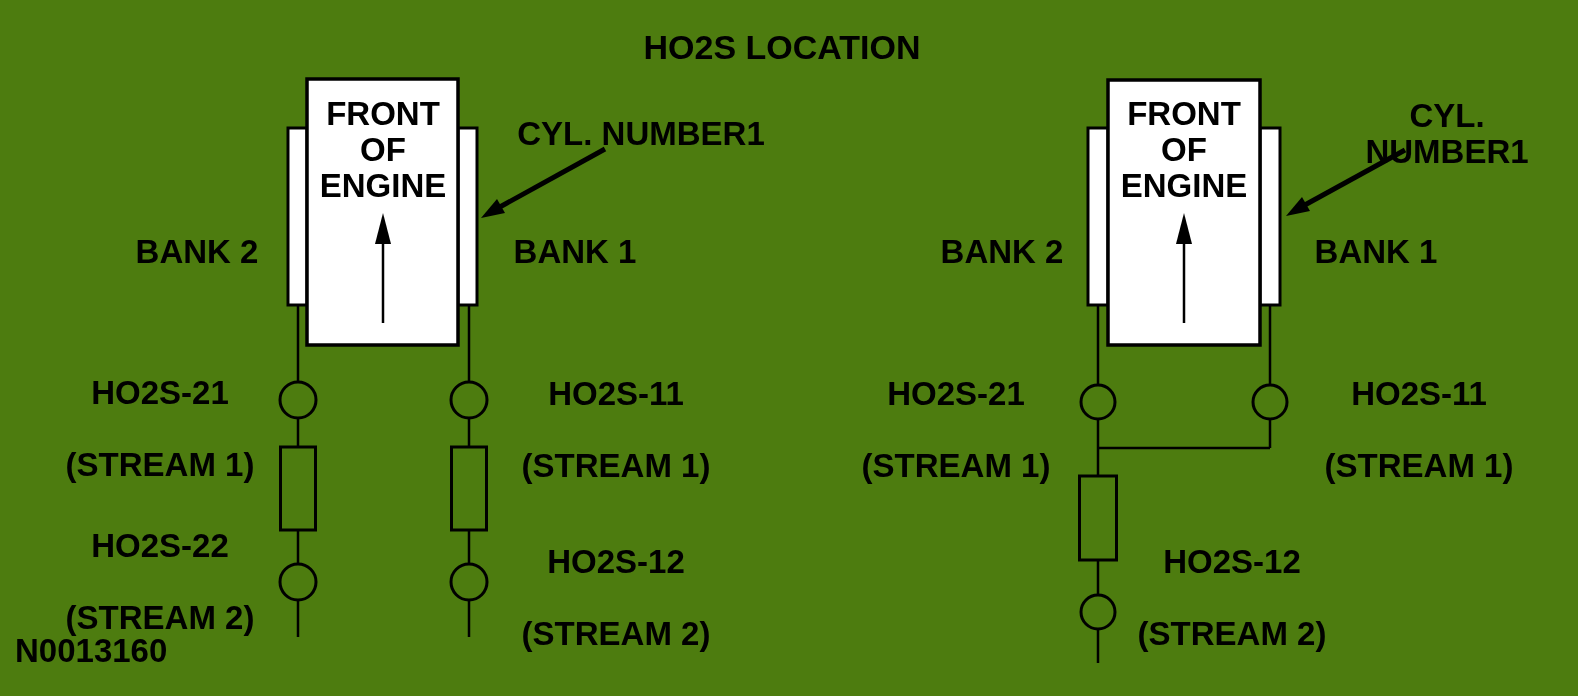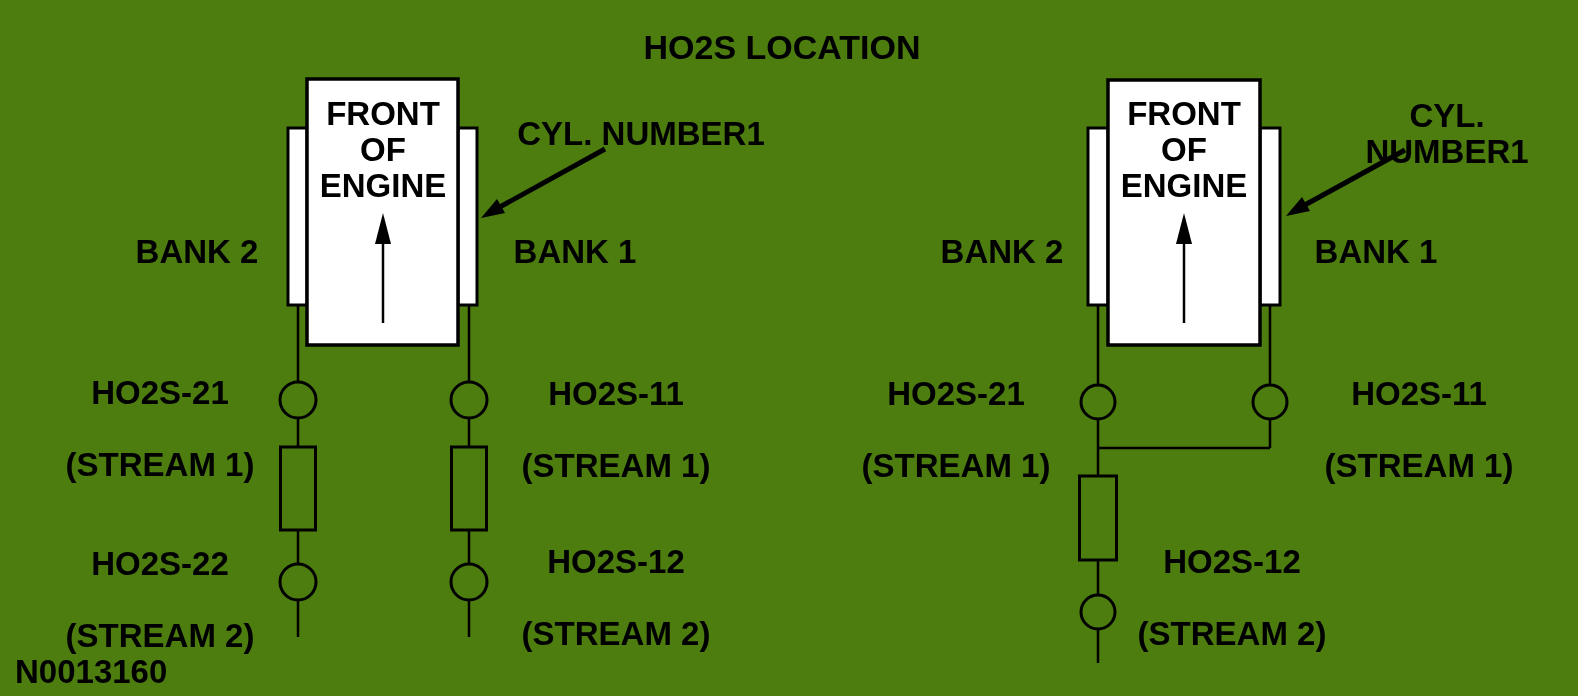--- a/index.html
+++ b/index.html
@@ -46,21 +46,21 @@
     position: absolute;
     left: 782px;
     top: 47px;
     transform: translate(-50%, -50%);
     font-size: 34px;
     white-space: nowrap;
   }
   #figure-number {
     position: absolute;
     left: 15px;
-    top: 653px;
+    top: 632px;
     font-size: 33px;
   }
   svg line, svg rect, svg circle, svg polyline {
     stroke: #000000;
     fill: none;
   }
   svg polygon { fill: #000000; stroke: none; }
   svg rect.white-fill { fill: #ffffff; }
 </style>
 </head>
@@ -142,21 +142,21 @@
   <div class="lbl" style="left:575px; top:252px;">BANK 1</div>
 
   <div class="sensor-label" style="left:160px; top:411px;">
     <div>HO2S-21</div>
     <div>(STREAM 1)</div>
   </div>
   <div class="sensor-label" style="left:616px; top:412px;">
     <div>HO2S-11</div>
     <div>(STREAM 1)</div>
   </div>
-  <div class="sensor-label" style="left:160px; top:582px;">
+  <div class="sensor-label" style="left:160px; top:564px;">
     <div>HO2S-22</div>
     <div>(STREAM 2)</div>
   </div>
   <div class="sensor-label" style="left:616px; top:580px;">
     <div>HO2S-12</div>
     <div>(STREAM 2)</div>
   </div>
 
   <div class="lbl" style="left:1184px; top:150px;">FRONT
 OF

